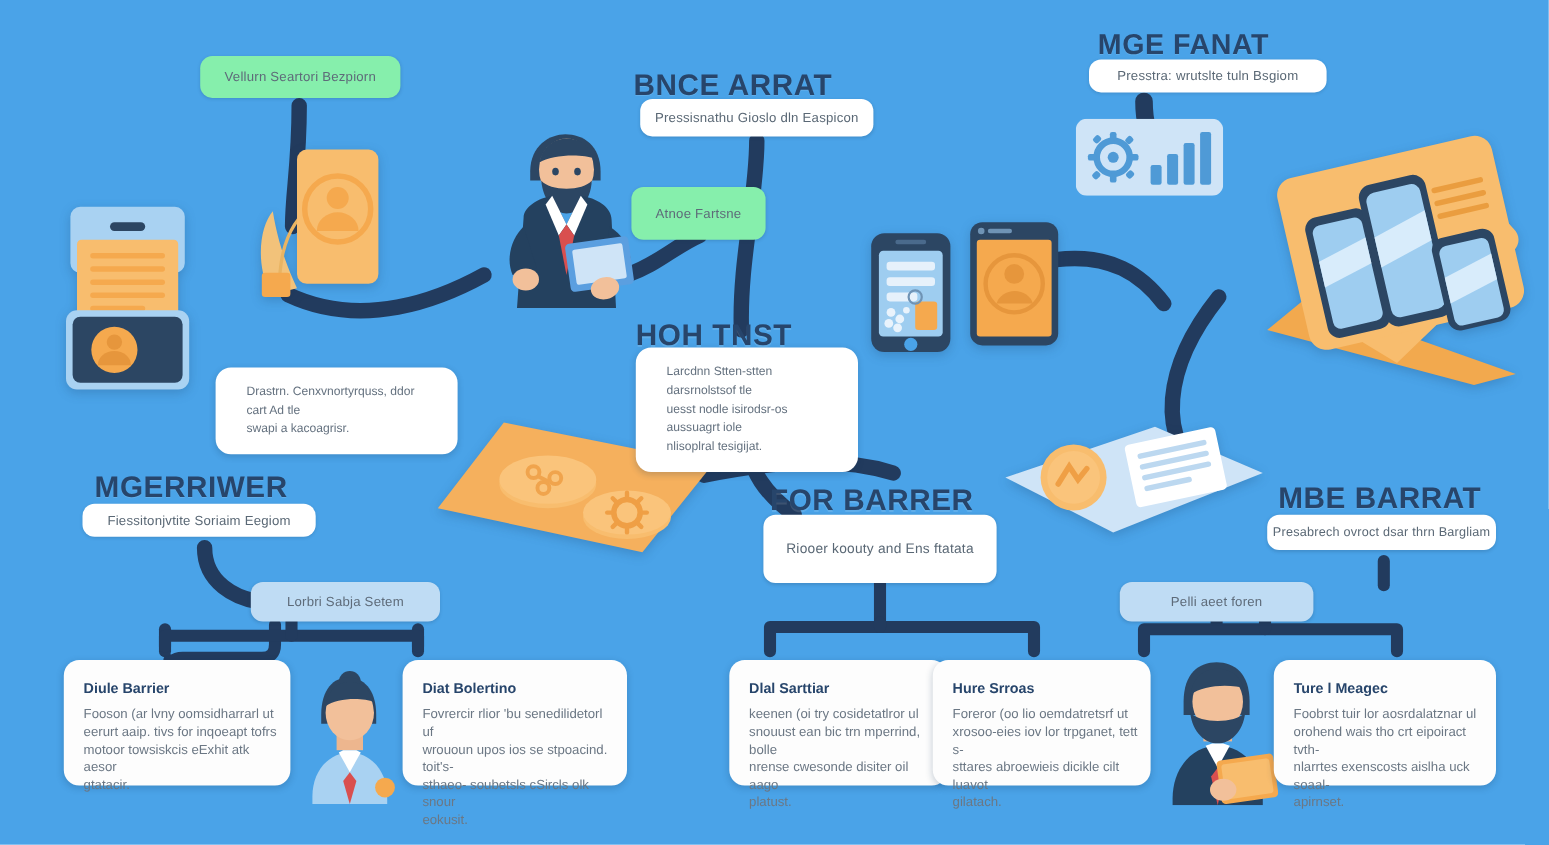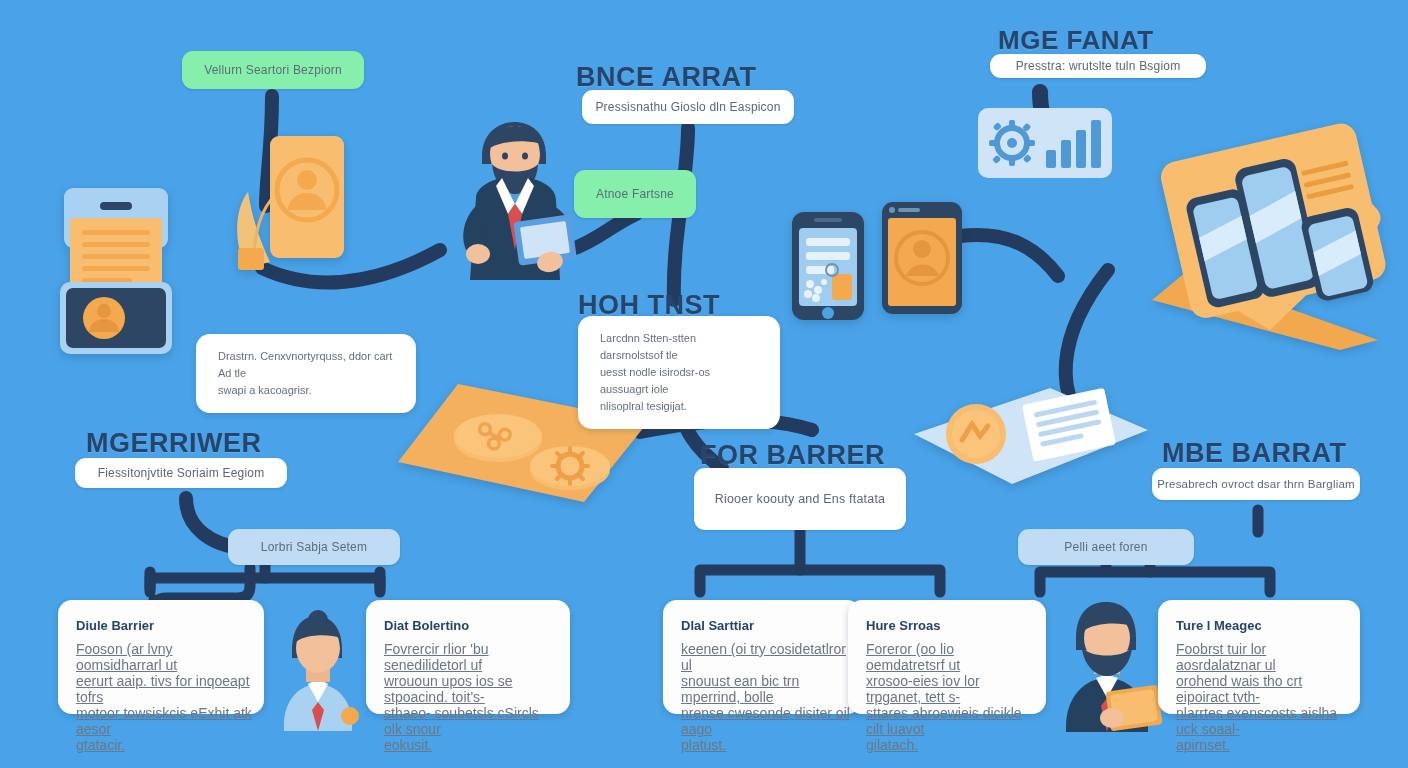--- a/index.html
+++ b/index.html
@@ -41,41 +41,41 @@
     color: #27456b;
     letter-spacing: .5px;
     text-shadow: 0 1px 0 rgba(255,255,255,.12);
     white-space: nowrap;
   }
   
   .note {
     position: absolute;
     background: #ffffff;
     border-radius: 14px;
-    padding: 14px 22px;
+    padding: 14px 28px;
     color: #64717f;
     font-size: 11px;
     line-height: 17px;
     box-shadow: 0 2px 6px rgba(20,50,80,.2);
   }
   
   .card {
     position: absolute;
     background: #fdfdfd;
     border-radius: 14px;
     padding: 18px 10px 16px 18px;
     box-shadow: 0 2px 7px rgba(20,50,80,.22);
   }
   .card .card-title {
     font-size: 13px; font-weight: 700;
     color: #27456b; margin-bottom: 8px;
     white-space: nowrap; overflow: hidden;
   }
   .card .card-body {
-    font-size: 14px; line-height: 16px; color: #6b7784; text-decoration: underline;
+    font-size: 12px; line-height: 16px; color: #6b7784;
   }
   
   .ill { position: absolute; }
   .shadowy { filter: drop-shadow(0 3px 5px rgba(15,45,80,.22)); }
 </style>
 </head>
 <body>
 
 <div id="stage">
 
@@ -319,21 +319,21 @@
   <div class="heading" style="left:86px; top:428px; font-size:27px;">MGERRIWER</div>
 
   <div class="heading" style="left:700px; top:440px; font-size:27px;">FOR BARRER</div>
 
   <div class="heading" style="left:1162px; top:438px; font-size:27px;">MBE BARRAT</div>
 
   <div class="pill pale" style="left:182px; top:51px; width:182px; height:38px; font-size:12px;">Vellurn Seartori Bezpiorn</div>
 
   <div class="pill white" style="left:582px; top:90px; width:212px; height:34px; font-size:12px;">Pressisnathu Gioslo dln Easpicon</div>
 
-  <div class="pill white" style="left:990px; top:54px; width:216px; height:24px; font-size:12px;">Presstra: wrutslte tuln Bsgiom</div>
+  <div class="pill white" style="left:990px; top:54px; width:216px; height:30px; font-size:12px;">Presstra: wrutslte tuln Bsgiom</div>
 
   <div class="pill pale" style="left:574px; top:170px; width:122px; height:48px; font-size:12px;">Atnoe Fartsne</div>
 
   <div class="pill white" style="left:75px; top:458px; width:212px; height:30px; font-size:12px;">Fiessitonjvtite Soriaim  Eegiom</div>
 
   <div class="pill lightbl" style="left:228px; top:529px; width:172px; height:36px; font-size:12px;">Lorbri Sabja Setem</div>
 
   <div class="pill white" style="left:694px; top:468px; width:212px; height:62px; font-size:12.5px;">Riooer koouty and Ens ftatata</div>
 
   <div class="pill lightbl" style="left:1018px; top:529px; width:176px; height:36px; font-size:12px;">Pelli aeet foren</div>

